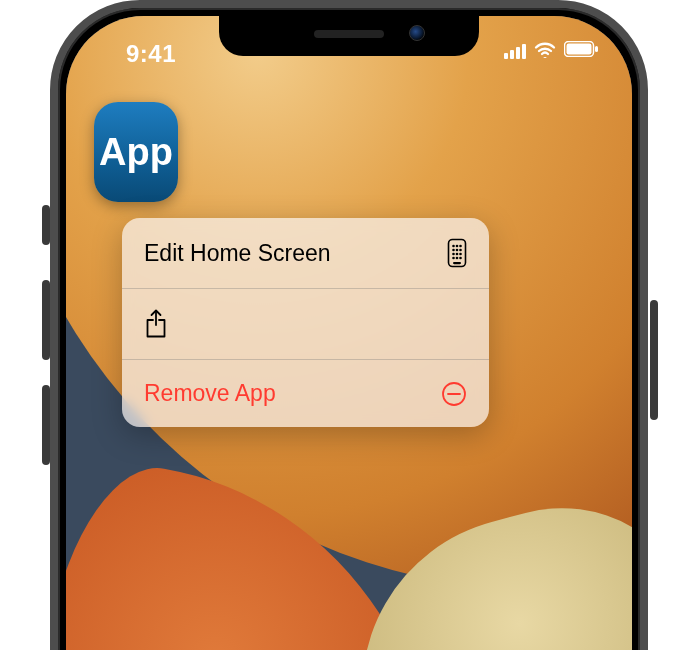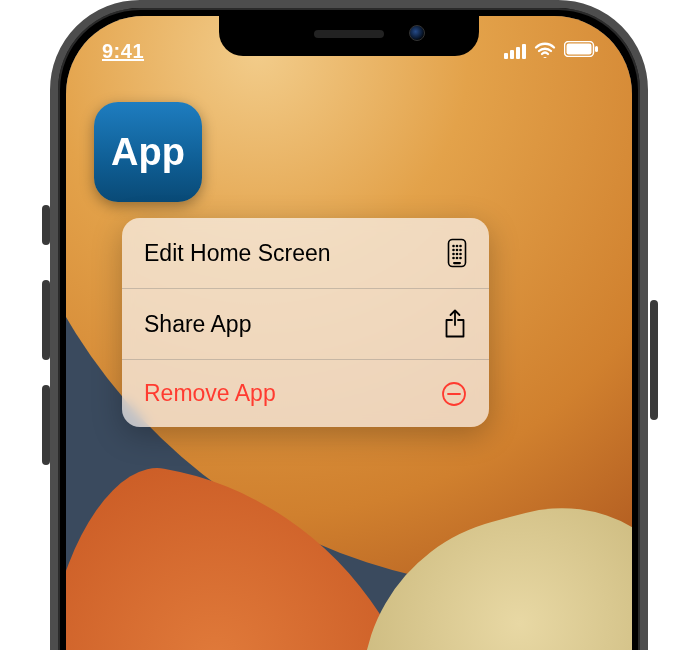--- a/index.html
+++ b/index.html
@@ -112,25 +112,24 @@
     position: absolute;
     top: 18px;
     left: 0; right: 0;
     height: 40px;
     z-index: 40;
     color: #fff;
     font-weight: 600;
   }
   .status-time {
     position: absolute;
-    left: 36px;
+    left: 60px;
     top: 6px;
-    font-size: 20px;
+    font-size: 24px;
     letter-spacing: 0.5px;
-    text-decoration: underline;
   }
   .status-right {
     position: absolute;
     right: 34px;
     top: 6px;
     display: flex;
     align-items: center;
     gap: 7px;
   }
   .cell-bars {
@@ -147,21 +146,21 @@
   .cell-bars span:nth-child(1){height:6px;}
   .cell-bars span:nth-child(2){height:9px;}
   .cell-bars span:nth-child(3){height:12px;}
   .cell-bars span:nth-child(4){height:15px;}
 
   
   .app-icon {
     position: absolute;
     left: 28px;
     top: 86px;
-    width: 108px;
+    width: 84px;
     height: 100px;
     border-radius: 24px;
     background: linear-gradient(180deg, #1e7dc0 0%, #0f5e94 60%, #094a76 100%);
     box-shadow: 0 4px 14px rgba(0,0,0,0.35);
     display: flex;
     align-items: center;
     justify-content: center;
     color: #fff;
     font-size: 38px;
     font-weight: 700;
@@ -269,21 +268,20 @@
             <circle cx="13.5" cy="16" r="1.3" fill="#000"></circle>
             <circle cx="6.5" cy="20" r="1.3" fill="#000"></circle>
             <circle cx="10" cy="20" r="1.3" fill="#000"></circle>
             <circle cx="13.5" cy="20" r="1.3" fill="#000"></circle>
             <rect x="6" y="24" width="8" height="2.2" rx="1.1" fill="#000"></rect>
           </svg>
         </span>
       </div>
 
       <div class="menu-item">
-        <span>Share App</span>
         <span class="menu-icon">
           <svg width="24" height="30" viewBox="0 0 24 30">
             <path d="M12 2 L12 16" stroke="#000" stroke-width="1.8" stroke-linecap="round"></path>
             <path d="M7.5 6 L12 1.5 L16.5 6" stroke="#000" stroke-width="1.8" fill="none" stroke-linecap="round" stroke-linejoin="round"></path>
             <path d="M5 11 H3.5 V27.5 H20.5 V11 H19" stroke="#000" stroke-width="1.8" fill="none" stroke-linejoin="round"></path>
             <path d="M5 11 H9" stroke="#000" stroke-width="1.8" stroke-linecap="round"></path>
             <path d="M15 11 H19" stroke="#000" stroke-width="1.8" stroke-linecap="round"></path>
           </svg>
         </span>
       </div>

